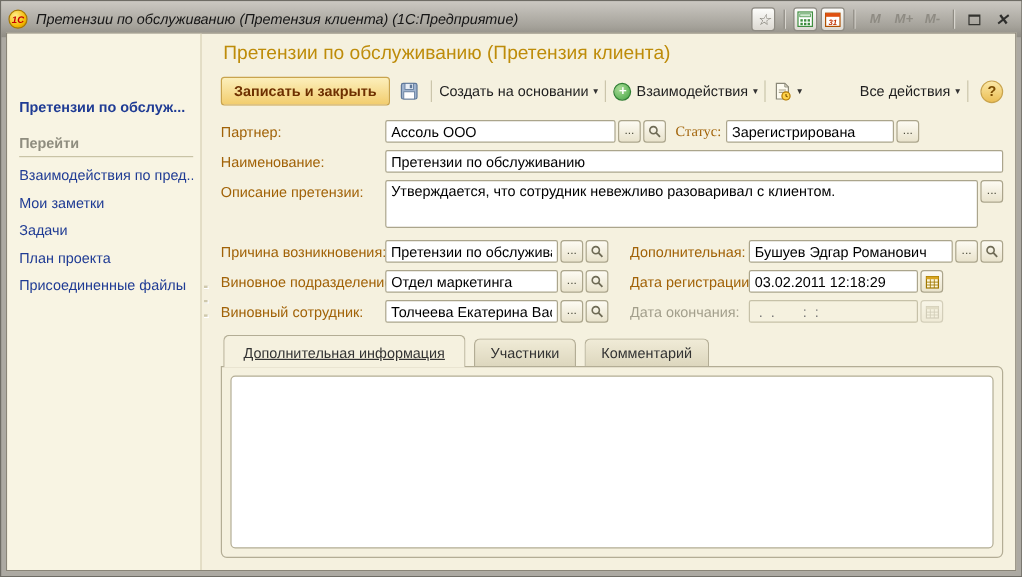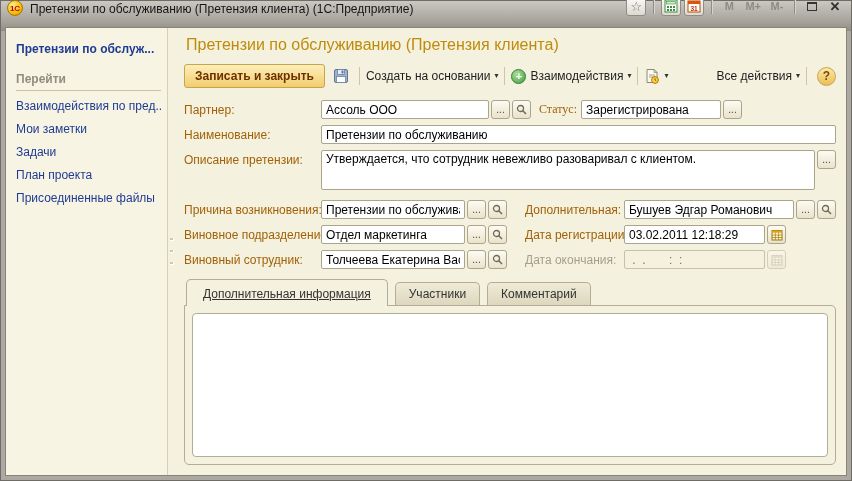--- a/index.html
+++ b/index.html
@@ -4,22 +4,22 @@
 <style>
   * { margin:0; padding:0; box-sizing:border-box; }
   html,body { background:#e8e8e8; }
   .window{
     width:852px;height:481px;position:relative;
     font-family:"Liberation Sans",sans-serif;
     border:1px solid #6E6C65;background:#ACA9A2;
     box-shadow:0 2px 6px rgba(0,0,0,.3);
   }
   
-  .titlebar{height:26px;display:flex;align-items:flex-end;padding:15px 6px;
-    background:linear-gradient(#CBC8C2,#A5A29A 70%,#8F8C84);}
+  .titlebar{height:26px;display:flex;align-items:center;padding:15px 6px;
+    background:linear-gradient(#CBC8C2,#A5A29A 70%,#8F8C84);font-style:italic;}
   .app-icon{width:16px;height:16px;border-radius:50%;flex:none;
     background:radial-gradient(circle at 35% 30%,#FFEE8C,#F3B800 65%,#C78A00);
     border:1px solid #A87800;color:#C40000;font-weight:bold;font-size:8px;
     display:flex;align-items:center;justify-content:center;}
   .win-title{margin-left:7px;font-size:12px;color:#151515;flex:1;
     white-space:nowrap;overflow:hidden;text-overflow:ellipsis;}
   .tb-icons{display:flex;align-items:center;gap:3px;}
   .tb-btn{height:20px;min-width:20px;display:flex;align-items:center;justify-content:center;
     border:1px solid #8F8C84;border-radius:3px;cursor:pointer;
     background:linear-gradient(#FDFDFB,#DCD9D2);}
@@ -29,21 +29,21 @@
   .tb-sep{width:1px;height:16px;background:#8F8C84;margin:0 4px;box-shadow:1px 0 0 #D8D5CE;}
   .max-glyph{width:10px;height:9px;border:1px solid #33332F;border-top-width:2px;display:block;}
   .close-glyph{font-size:13px;font-weight:bold;color:#2E2E2C;line-height:1;}
   
   .bodyarea{position:absolute;left:4px;right:4px;top:26px;bottom:4px;
     display:flex;background:#F5F1DF;border:1px solid #898477;overflow:hidden;}
   
   .sidebar{width:162px;flex:none;background:#F8F4E3;border-right:1px solid #D6D0B4;
     padding:14px 6px 0 10px;overflow:hidden;}
   .sb-title{color:#1F3B94;font-weight:bold;font-size:12px;margin-bottom:16px;
-    white-space:nowrap;cursor:pointer;}
+    white-space:nowrap;cursor:pointer;margin-top:40px;}
   .sb-section{color:#8F8D7F;font-weight:bold;font-size:12px;
     border-bottom:1px solid #C9C3A6;padding-bottom:4px;margin-bottom:8px;}
   .sb-link{color:#1F3B94;font-size:12px;margin-bottom:9px;white-space:nowrap;
     overflow:hidden;cursor:pointer;}
   
   .splitter{width:8px;flex:none;display:flex;flex-direction:column;
     justify-content:center;align-items:center;gap:9px;cursor:col-resize;}
   .grip-dot{width:4px;height:3px;background:#CFC9AC;border-right:1px solid #FFF;
     border-bottom:1px solid #FFF;}
   
@@ -71,21 +71,21 @@
     justify-content:center;cursor:pointer;margin-left:4px;}
   
   .frow{display:flex;align-items:center;margin-bottom:6px;}
   .frow.top{align-items:flex-start;}
   .lbl{font-size:12px;color:#a16207;white-space:nowrap;}
   .lbl.c1{width:137px;flex:none;}
   .lbl.c2{margin-left:18px;width:99px;flex:none;}
   .lbl.dis{color:#A39F8C;}
   input.fld,textarea.fld{height:19px;border:1px solid #ABA58C;border-radius:2px;
     background:#FFF;font-size:12px;padding:1px 4px;font-family:inherit;color:#000;outline:none;}
-  .w168{width:168px;}.w173{width:140px;}.w144{width:144px;}.w175{width:175px;}.w141{width:141px;}
+  .w168{width:192px;}.w173{width:140px;}.w144{width:144px;}.w175{width:175px;}.w141{width:141px;}
   .grow{flex:1;min-width:0;}
   .partner-sel{background:linear-gradient(#6C8FD6,#3D63B5);color:#FFF;border-color:#2F4E93;}
   textarea.fld{height:40px;resize:none;}
   input.fld:disabled{background:#F5F1DF;border-color:#C6C1A8;color:#A39F8C;}
   .sq-btn{width:19px;height:19px;margin-left:2px;flex:none;border:1px solid #ABA58C;
     border-radius:3px;background:linear-gradient(#FDFBF3,#E9E3CC);font-size:10px;
     color:#4A4A3A;display:flex;align-items:center;justify-content:center;cursor:pointer;
     padding:0;font-family:inherit;line-height:1;}
   .sq-btn.dis{opacity:.45;cursor:default;}
   

